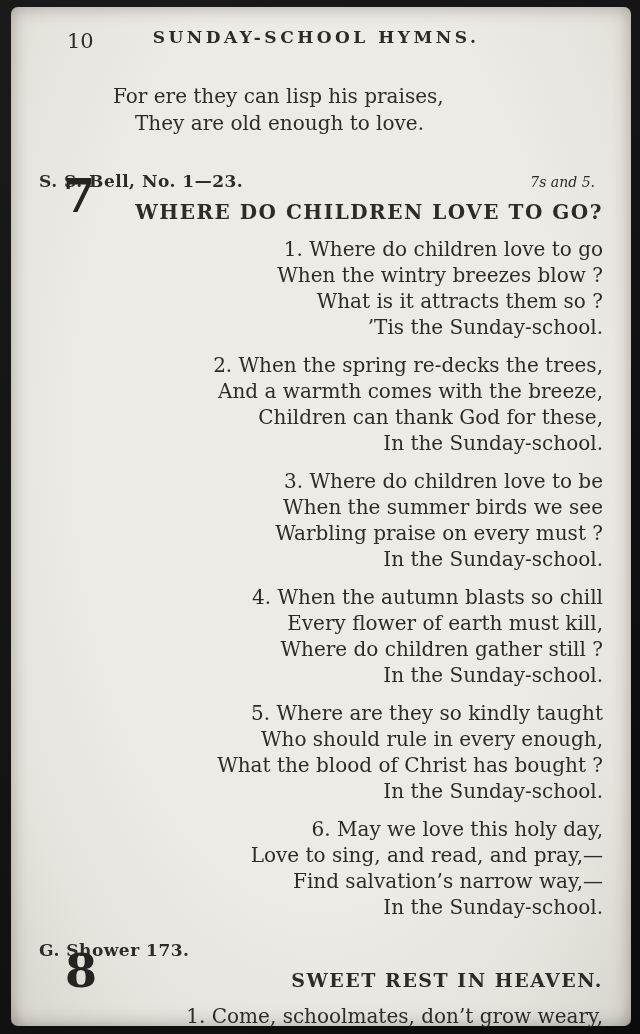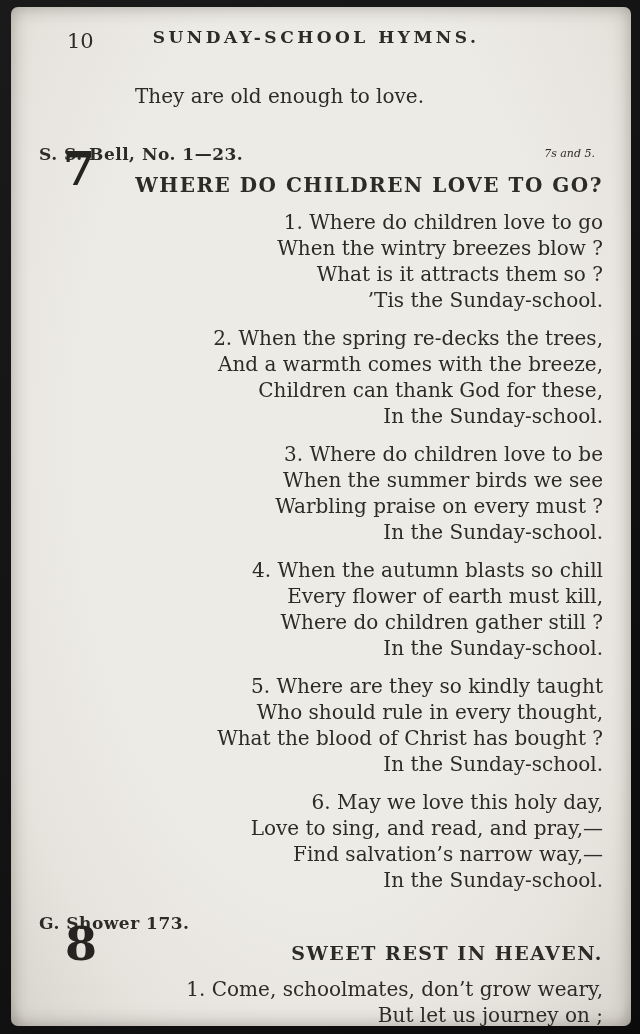--- a/index.html
+++ b/index.html
@@ -75,21 +75,21 @@
   .tune-line {
     font-weight: 700;
     font-size: 17px;
     letter-spacing: 0.5px;
   }
   .meter {
     position: absolute;
     right: 8px;
     top: 3px;
     font-style: italic;
-    font-size: 11px;
+    font-size: 14px;
   }
   .hymn-title {
     text-align: right;
     font-weight: 700;
     font-size: 20px;
     letter-spacing: 1.5px;
     margin-top: 9px;
   }
 
   
@@ -114,20 +114,21 @@
 
 <div class="scan">
   <div class="paper">
 
     <div class="page-head">
       <span class="page-num">10</span>
       <div class="book-title">SUNDAY-SCHOOL HYMNS.</div>
     </div>
 
     <div class="prev-verse">
+      <div class="vline line1">For ere they can lisp his praises,</div>
       <div class="vline line2">They are old enough to love.</div>
     </div>
 
     <div class="hymn-head">
       <span class="hymn-num">7</span>
       <div class="tune-line">S. S. Bell, No. 1—23.</div>
       <span class="meter">7s and 5.</span>
       <div class="hymn-title">WHERE DO CHILDREN LOVE TO GO?</div>
     </div>
 
@@ -156,21 +157,21 @@
 
       <div class="verse">
         <div class="vline first">4. When the autumn blasts so chill</div>
         <div class="vline">Every flower of earth must kill,</div>
         <div class="vline">Where do children gather still ?</div>
         <div class="vline refrain">In the Sunday-school.</div>
       </div>
 
       <div class="verse">
         <div class="vline first">5. Where are they so kindly taught</div>
-        <div class="vline">Who should rule in every thought,</div>
+        <div class="vline">Who should rule in every enough,</div>
         <div class="vline">What the blood of Christ has bought ?</div>
         <div class="vline refrain">In the Sunday-school.</div>
       </div>
 
       <div class="verse">
         <div class="vline first">6. May we love this holy day,</div>
         <div class="vline">Love to sing, and read, and pray,—</div>
         <div class="vline">Find salvation’s narrow way,—</div>
         <div class="vline refrain">In the Sunday-school.</div>
       </div>

